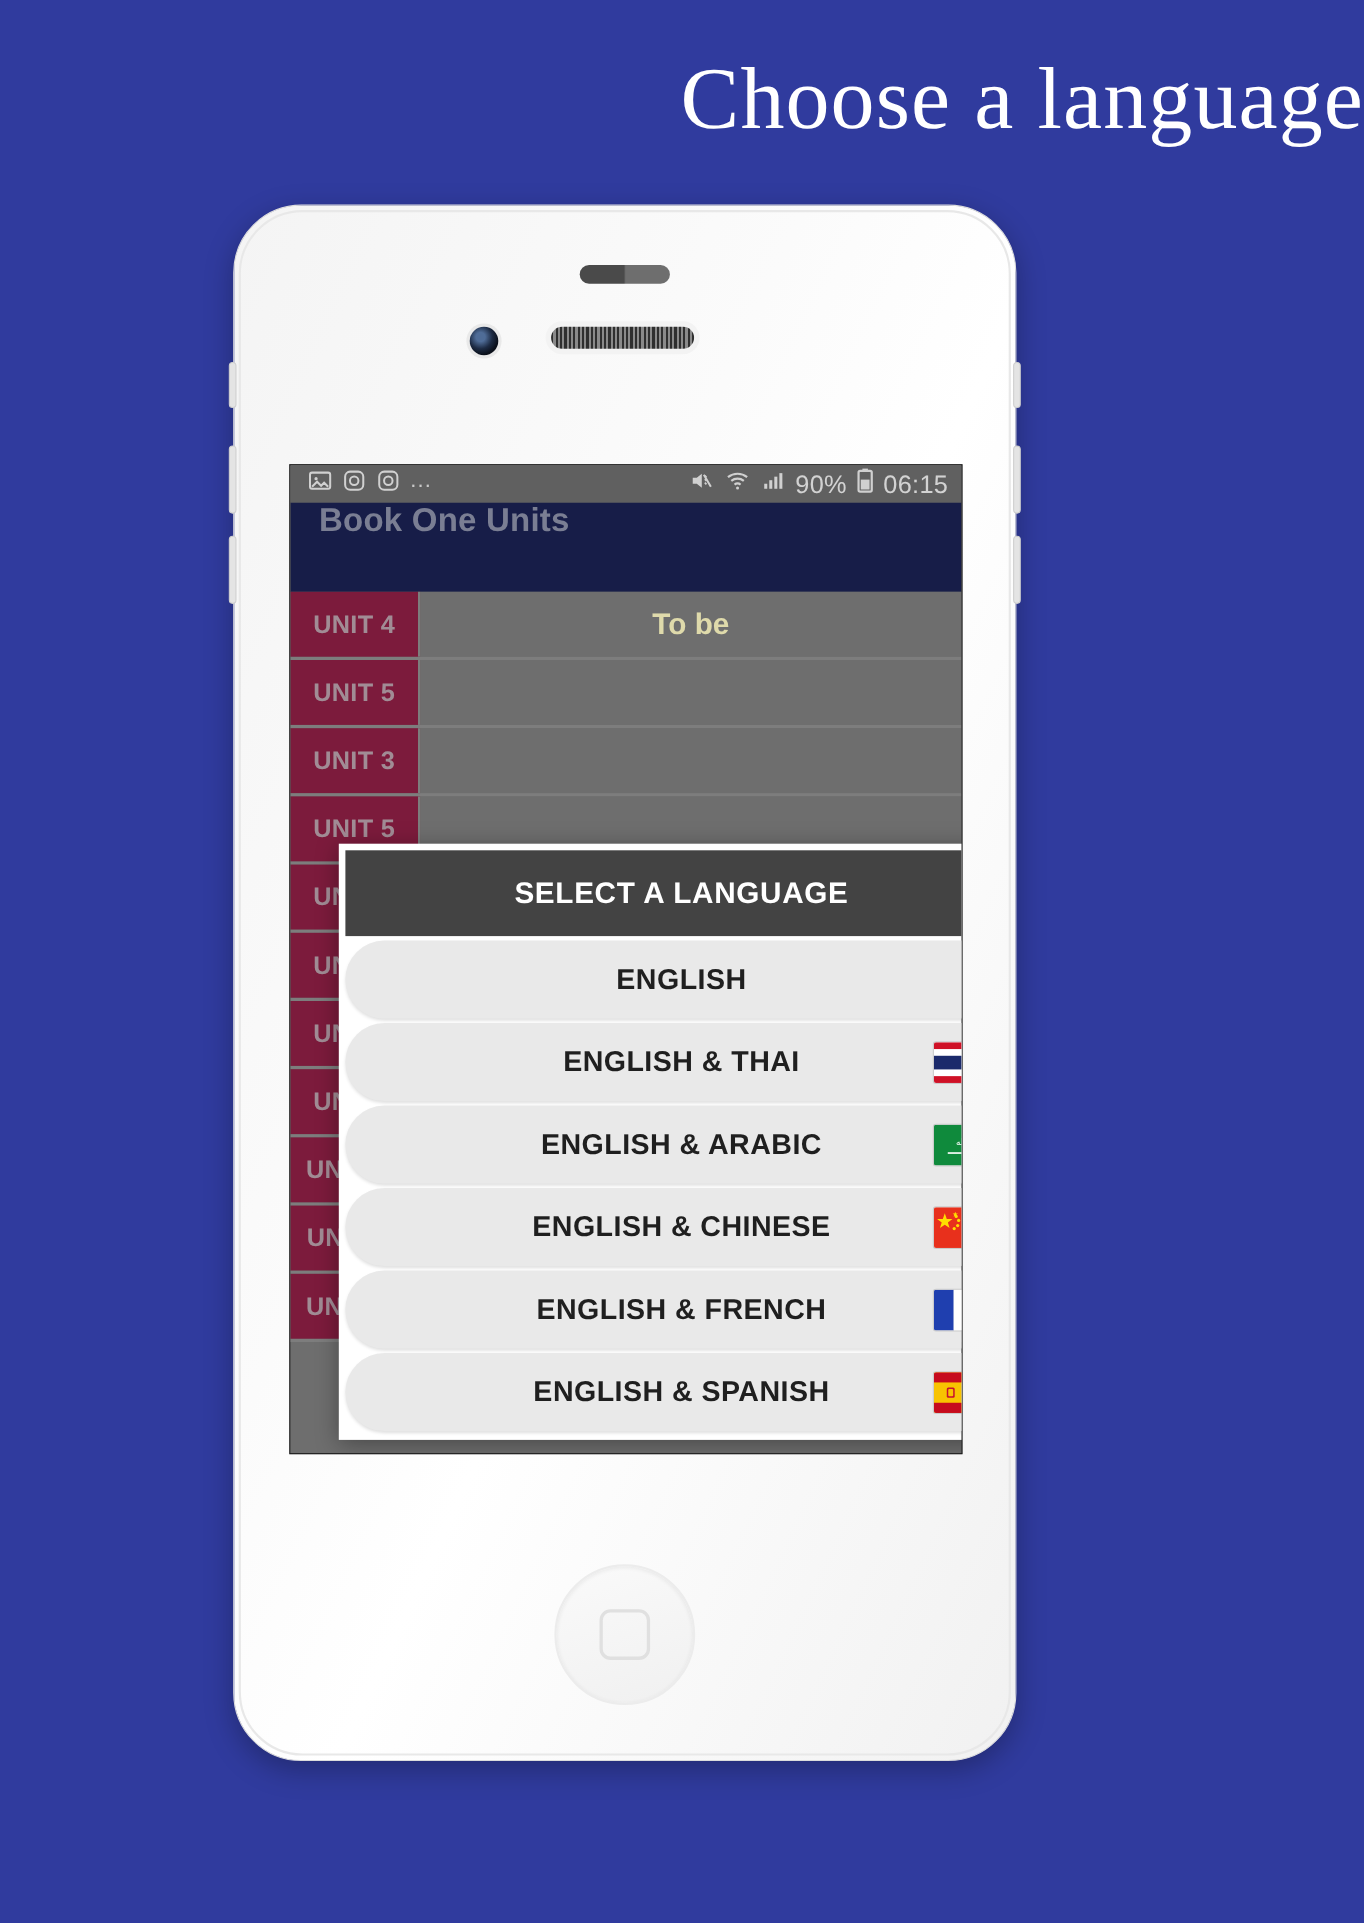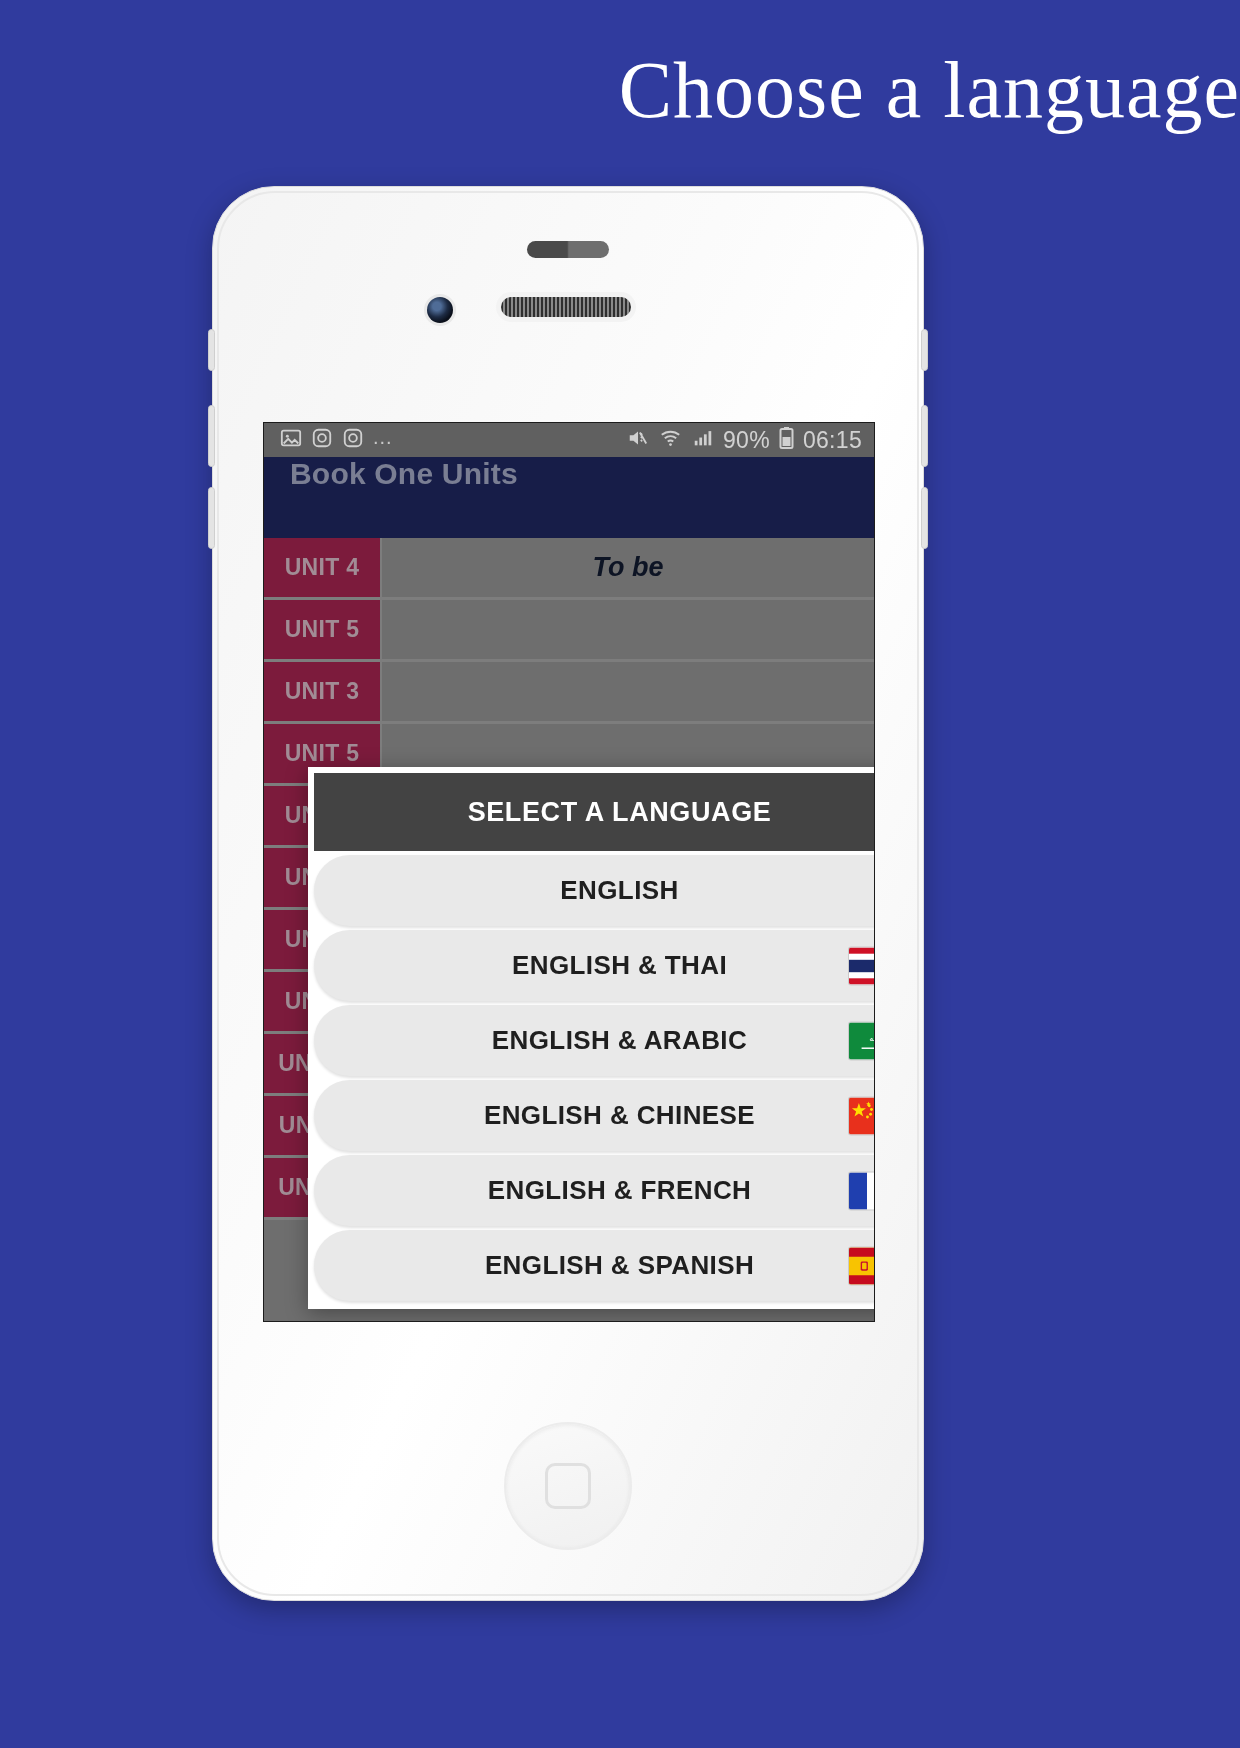--- a/index.html
+++ b/index.html
@@ -165,30 +165,29 @@
     font-weight: bold;
     display: flex;
     align-items: center;
     justify-content: center;
     border-right: 2px solid #8f8f8f;
     letter-spacing: 0.3px;
   }
   .unit-title {
     flex: 1;
     background: #7e7e7e;
-    color: #0f172a;
+    color: #fef9c3;
     font-size: 27px;
     font-weight: bold;
     display: flex;
     align-items: center;
     justify-content: center;
     text-align: center;
     padding: 12px 12px;
     line-height: 1.15;
-    font-style: italic;
   }
 
   
   .dim { position: absolute; inset: 0; background: rgba(0,0,0,0.12); }
 
   .dialog {
     position: absolute;
     left: 44px;
     top: 344px;
     width: 623px;

